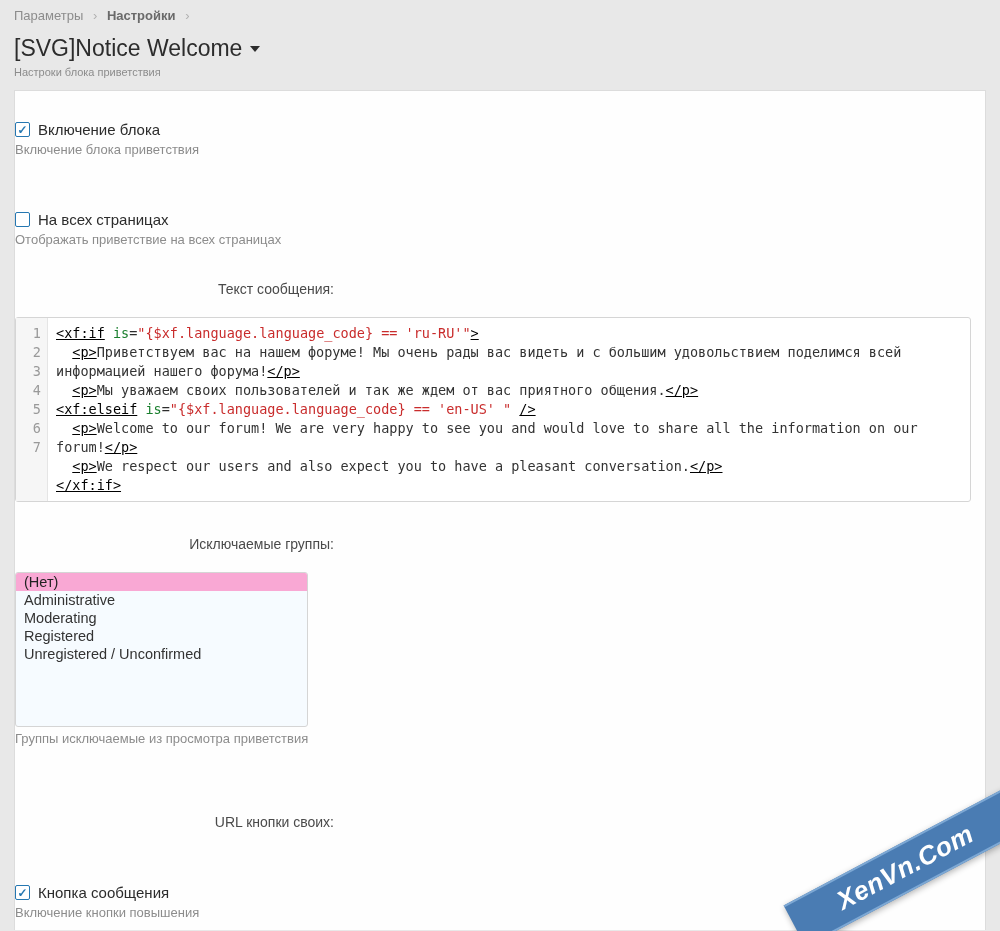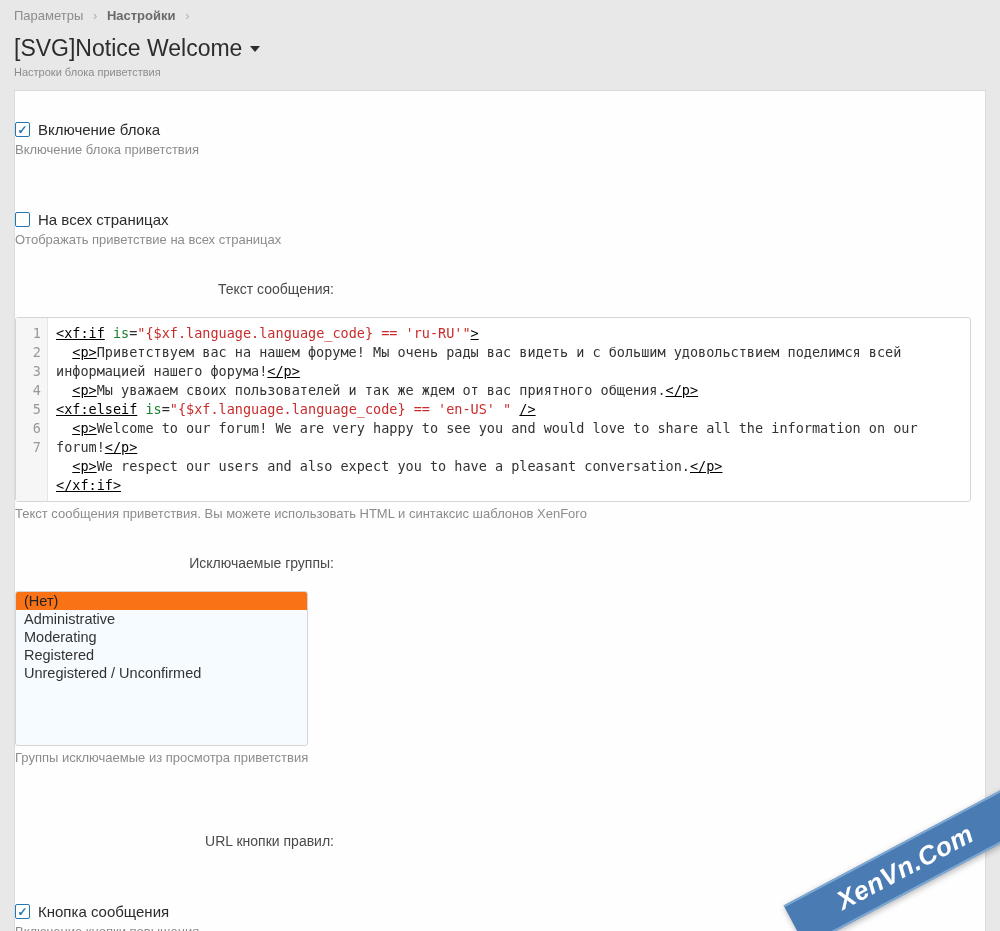--- a/index.html
+++ b/index.html
@@ -124,21 +124,21 @@
   background: #f6fbff;
   height: 155px;
   overflow: hidden;
 }
 .listbox .opt {
   padding: 1px 8px;
   font-size: 14.5px;
   color: #333;
 }
 .listbox .opt.sel {
-  background: #f97316;
+  background: #f9a8d4;
   color: #222;
 }
 .text-input {
   width: 100%;
   border: 1px solid #d5d5d5;
   border-radius: 3px;
   padding: 8px 10px;
   font-size: 14.5px;
   color: #333;
   background: #fefefe;
@@ -225,21 +225,20 @@
         <div class="code-lines" id="codelines">
             <div class="ln"><span class="tag">&lt;xf:if</span> <span class="attr">is</span>=<span class="val">"{$xf.language.language_code} == 'ru-RU'"</span><span class="tag">&gt;</span></div>
             <div class="ln">&nbsp;&nbsp;<span class="tag">&lt;p&gt;</span><span class="txt">Приветствуем вас на нашем форуме! Мы очень рады вас видеть и с большим удовольствием поделимся всей информацией нашего форума!</span><span class="tag">&lt;/p&gt;</span></div>
             <div class="ln">&nbsp;&nbsp;<span class="tag">&lt;p&gt;</span><span class="txt">Мы уважаем своих пользователей и так же ждем от вас приятного общения.</span><span class="tag">&lt;/p&gt;</span></div>
             <div class="ln"><span class="tag">&lt;xf:elseif</span> <span class="attr">is</span>=<span class="val">"{$xf.language.language_code} == 'en-US' "</span> <span class="tag">/&gt;</span></div>
             <div class="ln">&nbsp;&nbsp;<span class="tag">&lt;p&gt;</span><span class="txt">Welcome to our forum! We are very happy to see you and would love to share all the information on our forum!</span><span class="tag">&lt;/p&gt;</span></div>
             <div class="ln">&nbsp;&nbsp;<span class="tag">&lt;p&gt;</span><span class="txt">We respect our users and also expect you to have a pleasant conversation.</span><span class="tag">&lt;/p&gt;</span></div>
             <div class="ln"><span class="tag">&lt;/xf:if&gt;</span></div>
           </div>
       </div>
-      <div class="hint">Текст сообщения приветствия. Вы можете использовать HTML и синтаксис шаблонов XenForo</div>
     </div>
   </div>
 
   <div class="spacer"></div>
 
   <div class="form-row">
     <div class="form-label">Исключаемые группы:</div>
     <div class="form-value">
       <div class="listbox" id="listbox">
           <div class="opt sel">(Нет)</div>
@@ -254,21 +253,21 @@
 
   <div class="spacer"></div>
 
   <div class="form-row">
     <div class="form-label"></div>
   </div>
 
   <div class="spacer"></div>
 
   <div class="form-row">
-    <div class="form-label">URL кнопки правил:</div>
+    <div class="form-label">URL кнопки своих:</div>
   </div>
 
   <div class="spacer"></div>
 
   <div class="form-row">
     <div class="form-label"></div>
     <div class="form-value">
       <label class="checkbox-row">
         <span class="checkbox checked"></span>
         <span>Кнопка сообщения</span>

